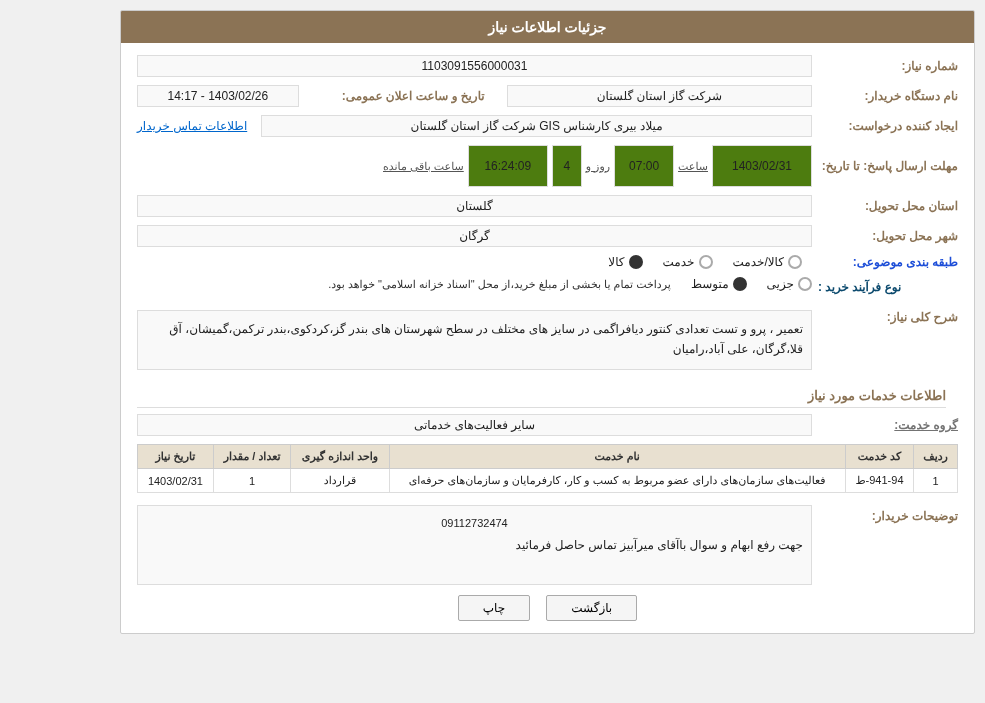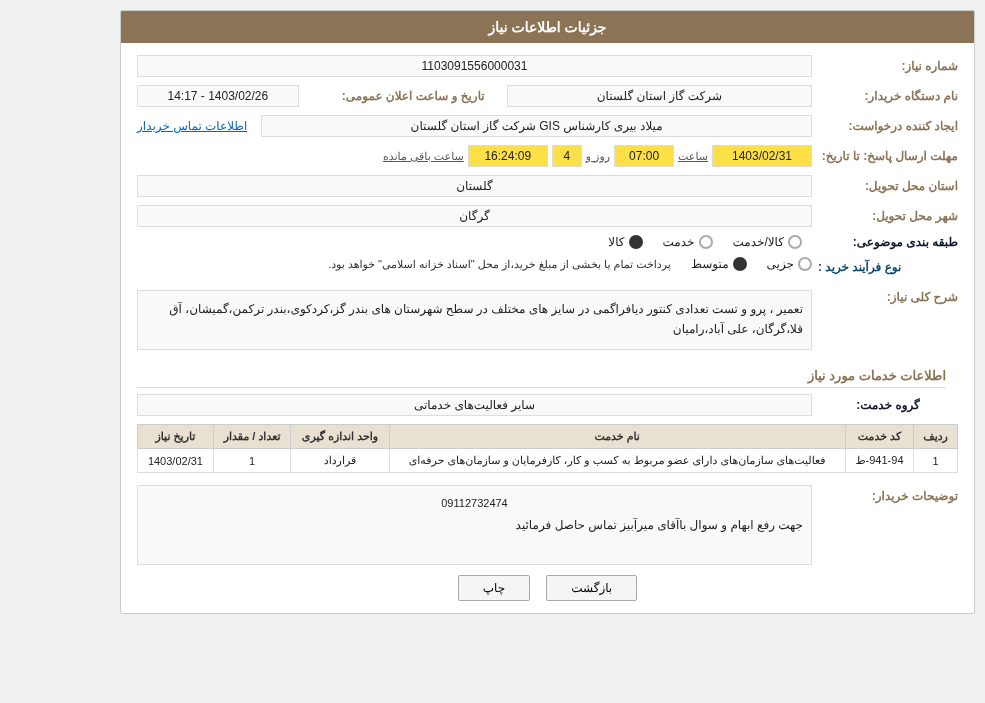--- a/index.html
+++ b/index.html
@@ -56,23 +56,23 @@
     }
     .info-value.wide {
       flex: 2;
     }
     .blue-link {
       color: #0066cc;
       text-decoration: underline;
       cursor: pointer;
     }
     .date-box {
-      background: #fde047;
-      border: 1px solid #ddd;
-      padding: 3px 8px;
+      background: #4d7c0f;
+      border: 1px solid #ddd;
+      padding: 13px 8px;
       min-height: 22px;
       text-align: center;
     }
     .deadline-row {
       display: flex;
       align-items: center;
       gap: 6px;
       margin-bottom: 8px;
     }
     .deadline-label {
@@ -93,21 +93,21 @@
       color: #555;
       text-decoration: underline;
     }
     .radio-row {
       display: flex;
       align-items: center;
       gap: 16px;
       margin-bottom: 8px;
     }
     .radio-label {
-      color: #0f172a;
+      color: #1d4ed8;
       font-weight: bold;
       min-width: 140px;
       text-align: right;
       flex-shrink: 0;
     }
     .radio-group {
       display: flex;
       gap: 20px;
       align-items: center;
     }
@@ -170,25 +170,26 @@
       line-height: 1.7;
       margin-bottom: 8px;
     }
     .service-row {
       display: flex;
       align-items: center;
       gap: 6px;
       margin-bottom: 8px;
     }
     .service-label {
-      color: #0f172a;
-      font-weight: bold;
-      min-width: 140px;
-      text-align: center;
-      flex-shrink: 0;
+      color: #737373;
+      font-weight: bold;
+      min-width: 140px;
+      text-align: right;
+      flex-shrink: 0;
+      text-decoration: underline;
     }
     .service-value {
       background: #f9f9f9;
       border: 1px solid #ddd;
       padding: 3px 8px;
       min-height: 22px;
       flex: 1;
       text-align: center;
     }
     .table-container {

